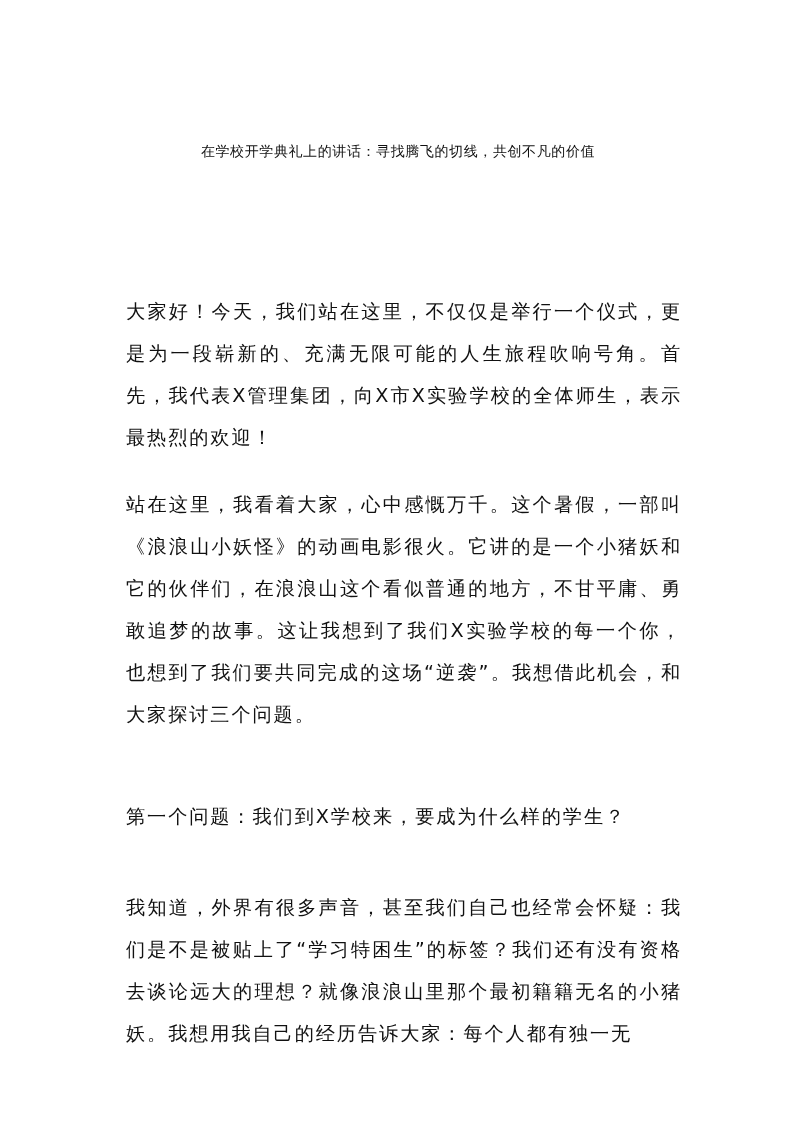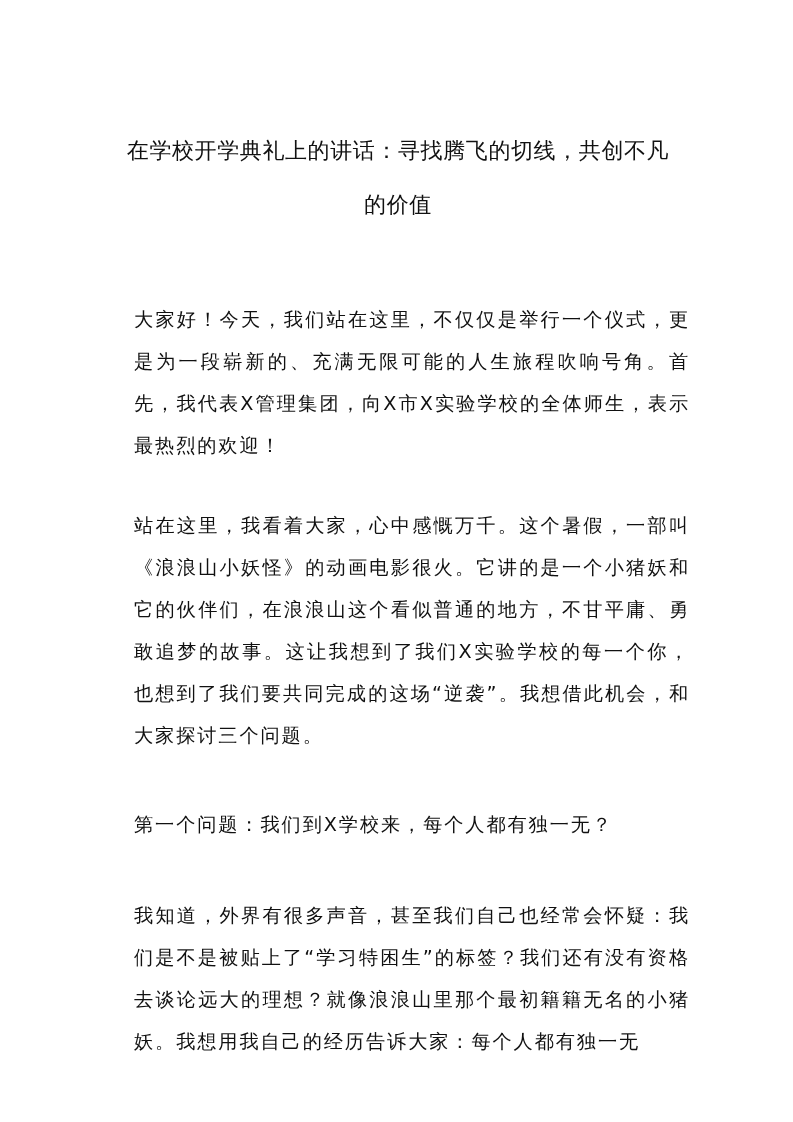--- a/index.html
+++ b/index.html
@@ -19,44 +19,44 @@
       position: absolute;
       left: 120px;
       top: 0;
       width: 556px;
     }
     .title {
       position: absolute;
       left: 0;
       top: 124px;
       width: 556px;
-      font-size: 22px;
+      font-size: 14px;
       line-height: 54px;
       text-align: center;
       letter-spacing: 0.6px;
       margin: 0;
       font-weight: normal;
     }
     .para {
       position: absolute;
       left: 0;
       width: 556px;
       font-size: 19.2px;
       line-height: 42px;
       letter-spacing: 1.9px;
-      margin: 14px;
+      margin: 6px;
       text-align: justify;
     }
   </style>
 </head>
 <body>
 
 <div class="page">
   <h1 class="title">在学校开学典礼上的讲话：寻找腾飞的切线，共创不凡的价值</h1>
 
   <p class="para" style="top:285px;">大家好！今天，我们站在这里，不仅仅是举行一个仪式，更是为一段崭新的、充满无限可能的人生旅程吹响号角。首先，我代表X管理集团，向X市X实验学校的全体师生，表示最热烈的欢迎！</p>
 
-  <p class="para" style="top:491px;">站在这里，我看着大家，心中感慨万千。这个暑假，一部叫《浪浪山小妖怪》的动画电影很火。它讲的是一个小猪妖和它的伙伴们，在浪浪山这个看似普通的地方，不甘平庸、勇敢追梦的故事。这让我想到了我们X实验学校的每一个你，也想到了我们要共同完成的这场“逆袭”。我想借此机会，和大家探讨三个问题。</p>
+  <p class="para" style="top:478px;">站在这里，我看着大家，心中感慨万千。这个暑假，一部叫《浪浪山小妖怪》的动画电影很火。它讲的是一个小猪妖和它的伙伴们，在浪浪山这个看似普通的地方，不甘平庸、勇敢追梦的故事。这让我想到了我们X实验学校的每一个你，也想到了我们要共同完成的这场“逆袭”。我想借此机会，和大家探讨三个问题。</p>
 
-  <p class="para" style="top:790px;">第一个问题：我们到X学校来，每个人都有独一无？</p>
+  <p class="para" style="top:790px;">第一个问题：我们到X学校来，要成为什么样的学生？</p>
 
   <p class="para" style="top:881px;">我知道，外界有很多声音，甚至我们自己也经常会怀疑：我们是不是被贴上了“学习特困生”的标签？我们还有没有资格去谈论远大的理想？就像浪浪山里那个最初籍籍无名的小猪妖。我想用我自己的经历告诉大家：每个人都有独一无</p>
 </div>
 
 </body></html>

